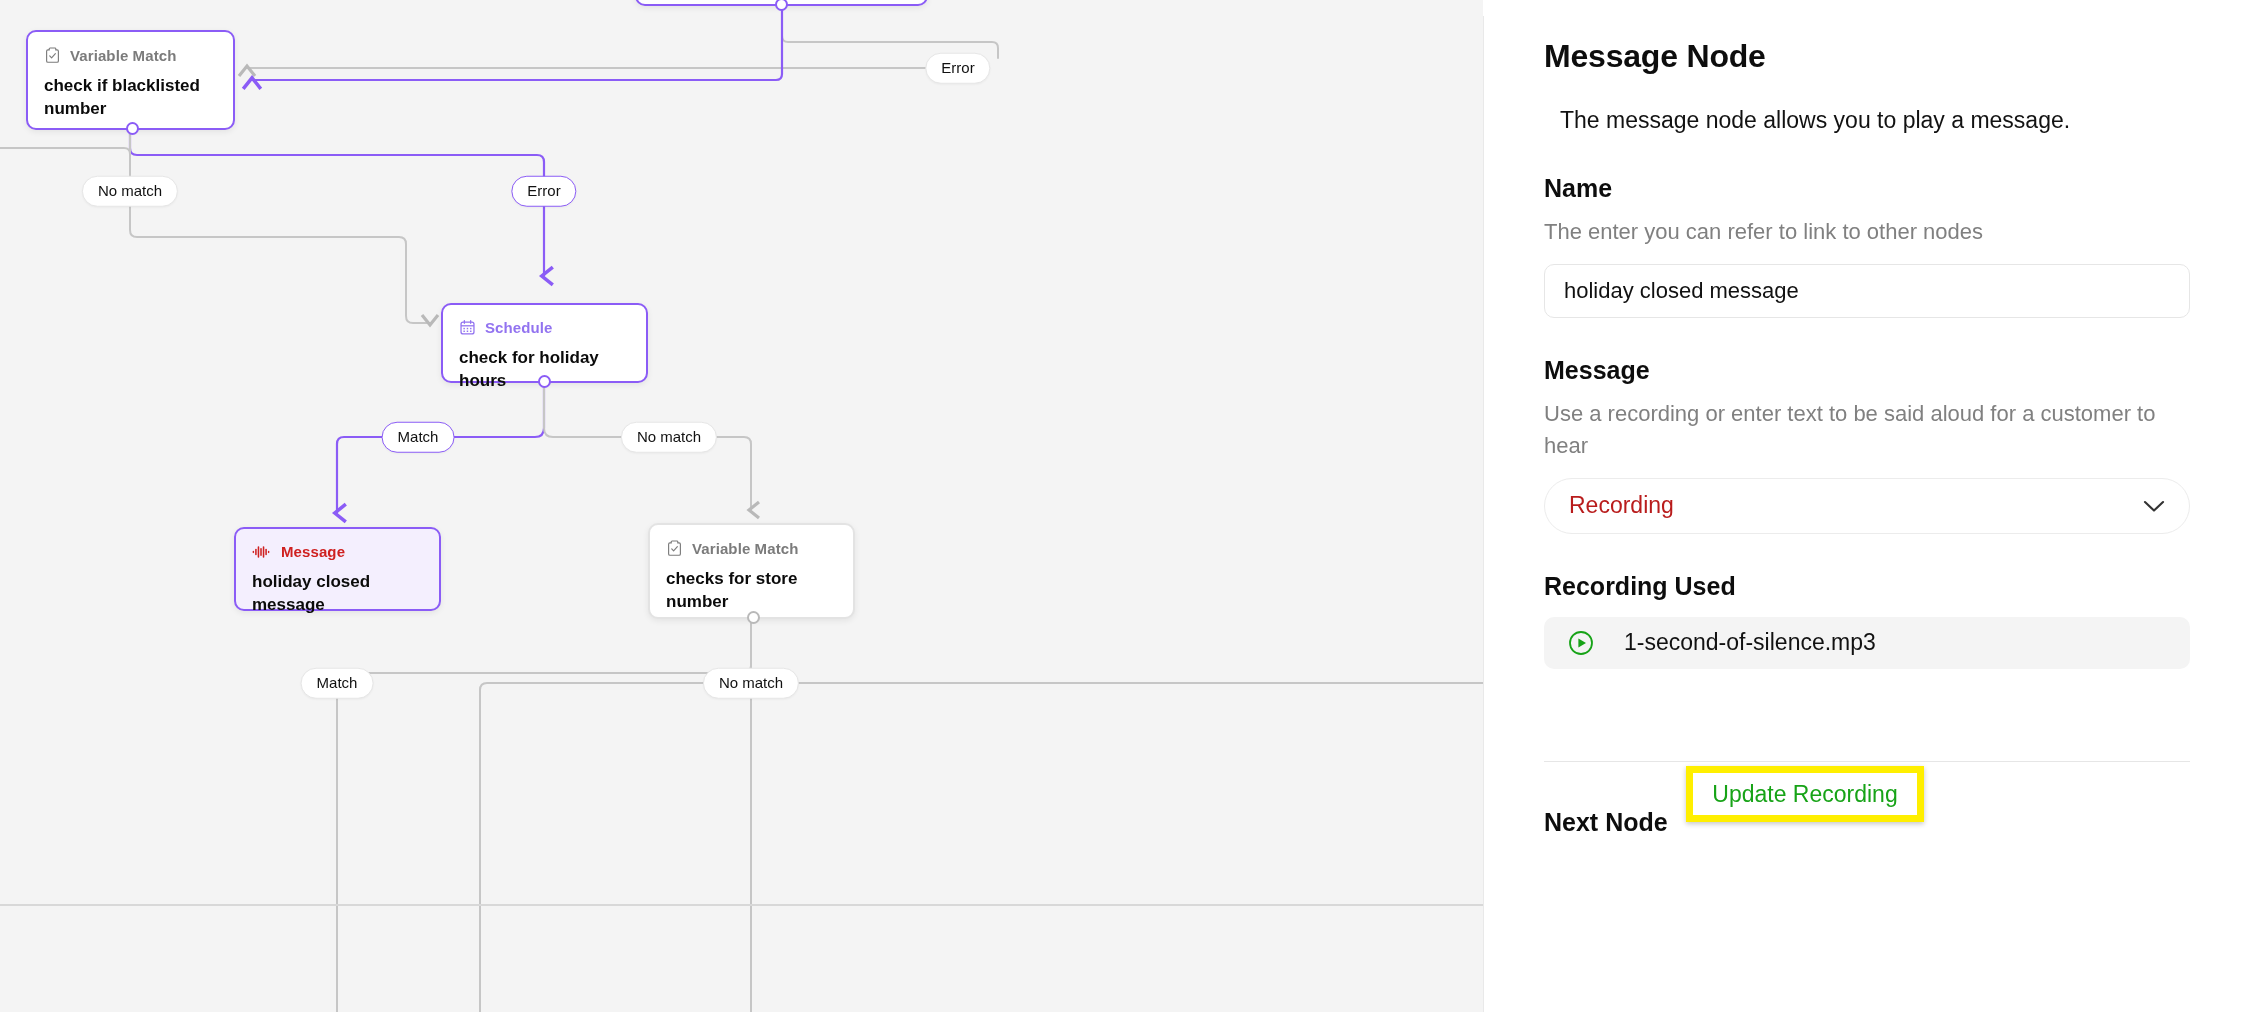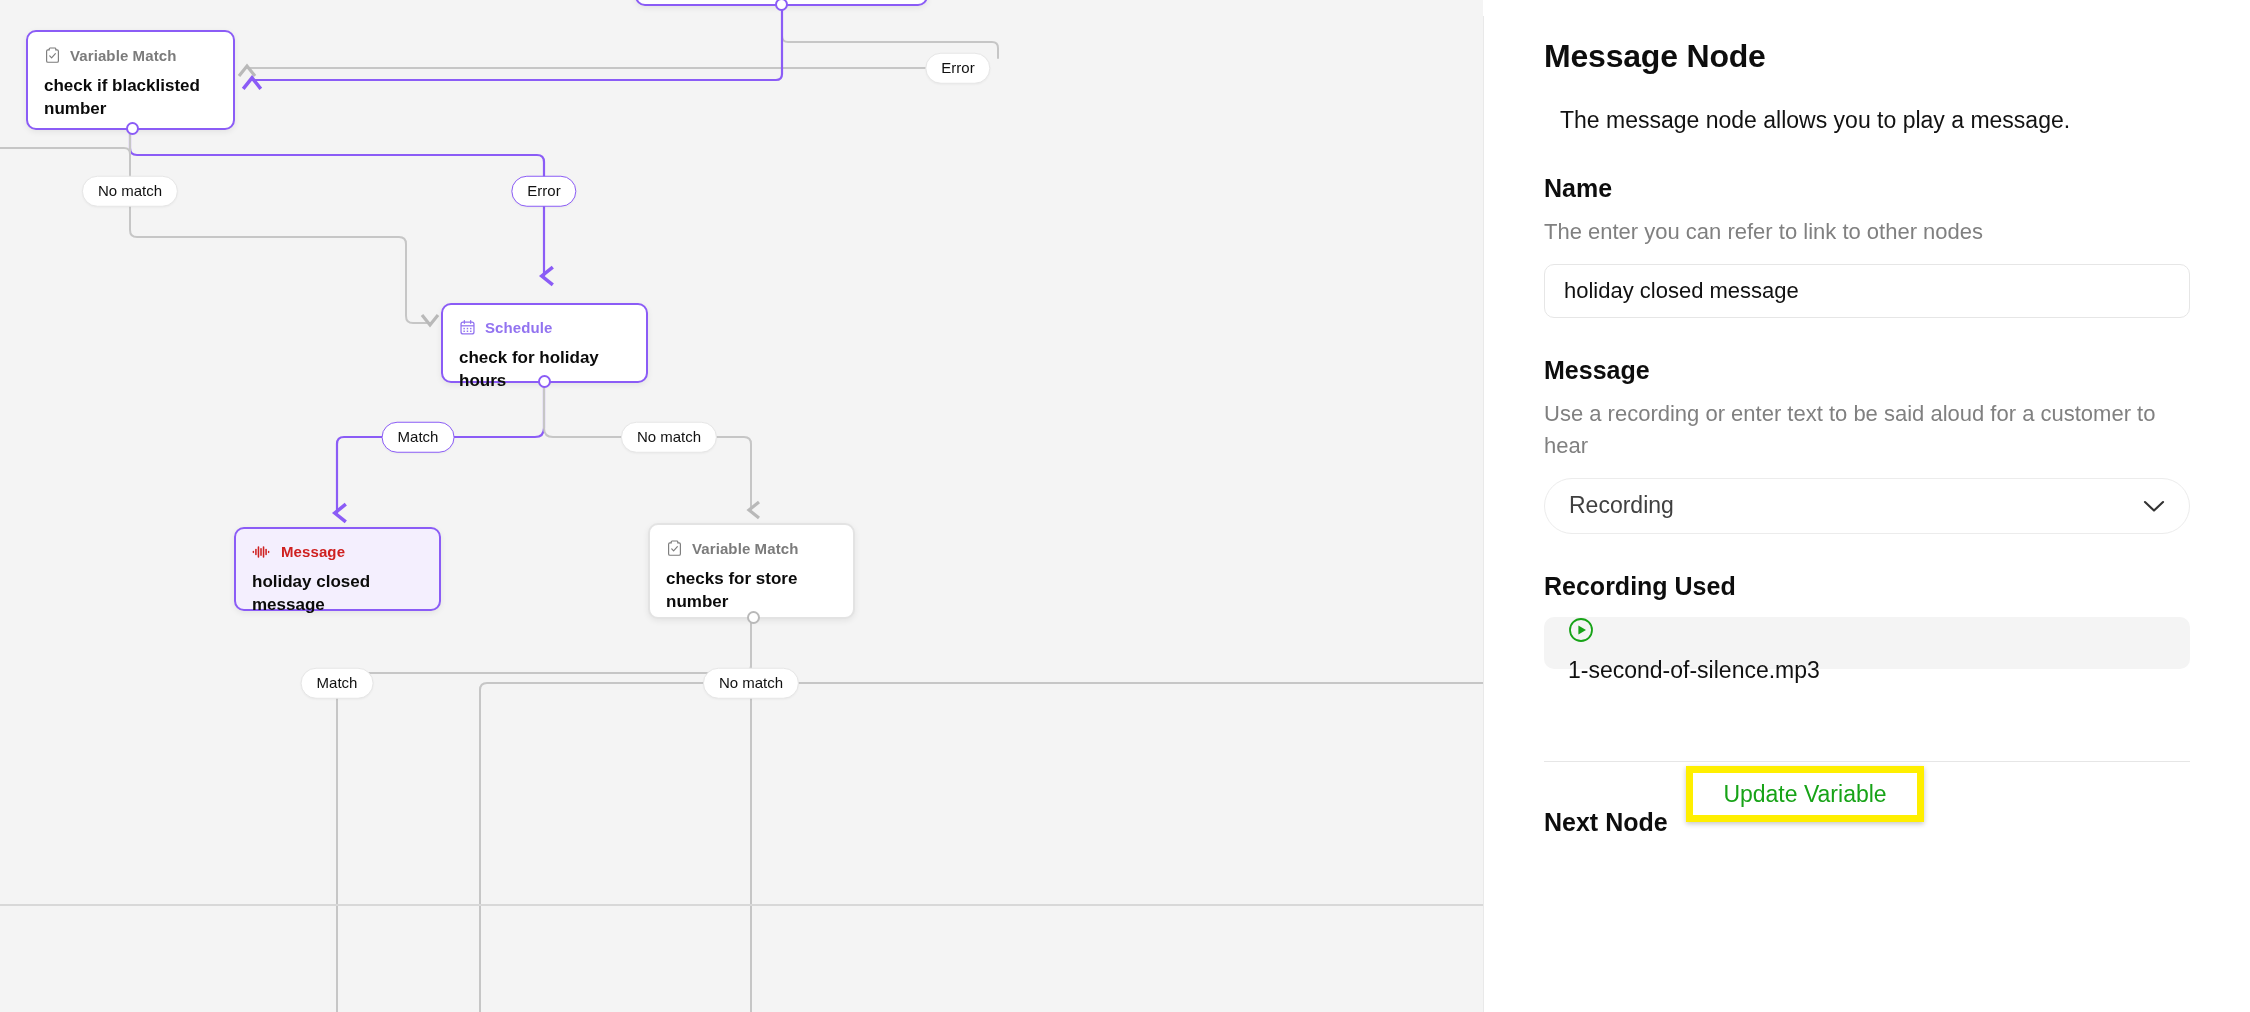--- a/index.html
+++ b/index.html
@@ -122,31 +122,30 @@
     position: relative;
     margin-top: 16px;
     height: 56px;
     border: 1.5px solid #ececec;
     border-radius: 999px;
     display: flex; align-items: center;
     padding: 0 24px;
     background: #ffffff;
     cursor: pointer;
   }
-  .select-value { font-size: 23px; color: #404040; }
+  .select-value { font-size: 23px; color: #b91c1c; }
   .chev { position: absolute; right: 24px; top: 50%; margin-top: -6px; }
   .rec-row {
     margin-top: 16px;
     height: 52px;
     background: #f4f4f4;
     border-radius: 10px;
-    display: flex; 
-    gap: 14px;
+    display: flex; align-items: center;
+    gap: 30px;
     padding: 0 24px;
-    flex-direction: column;
   }
   .rec-name { font-size: 23px; color: #111111; }
   #update-highlight {
     position: absolute;
     left: 1686px; top: 766px;
     width: 238px; height: 56px;
     border: 7px solid #ffef00;
     background: #ffffff;
     box-shadow: 0 2px 5px rgba(0,0,0,0.22);
     z-index: 40;
@@ -353,16 +352,16 @@
       </span>
       <span class="rec-name">1-second-of-silence.mp3</span>
     </div>
 
     <div id="panel-divider" style="margin-top:92px;"></div>
 
     <h2 class="panel-h2 next">Next Node</h2>
   </div>
 
   <div id="update-highlight">
-    <button id="update-recording-button">Update Variable</button>
+    <button id="update-recording-button">Update Recording</button>
   </div>
 
 </div>
 
 </body></html>

